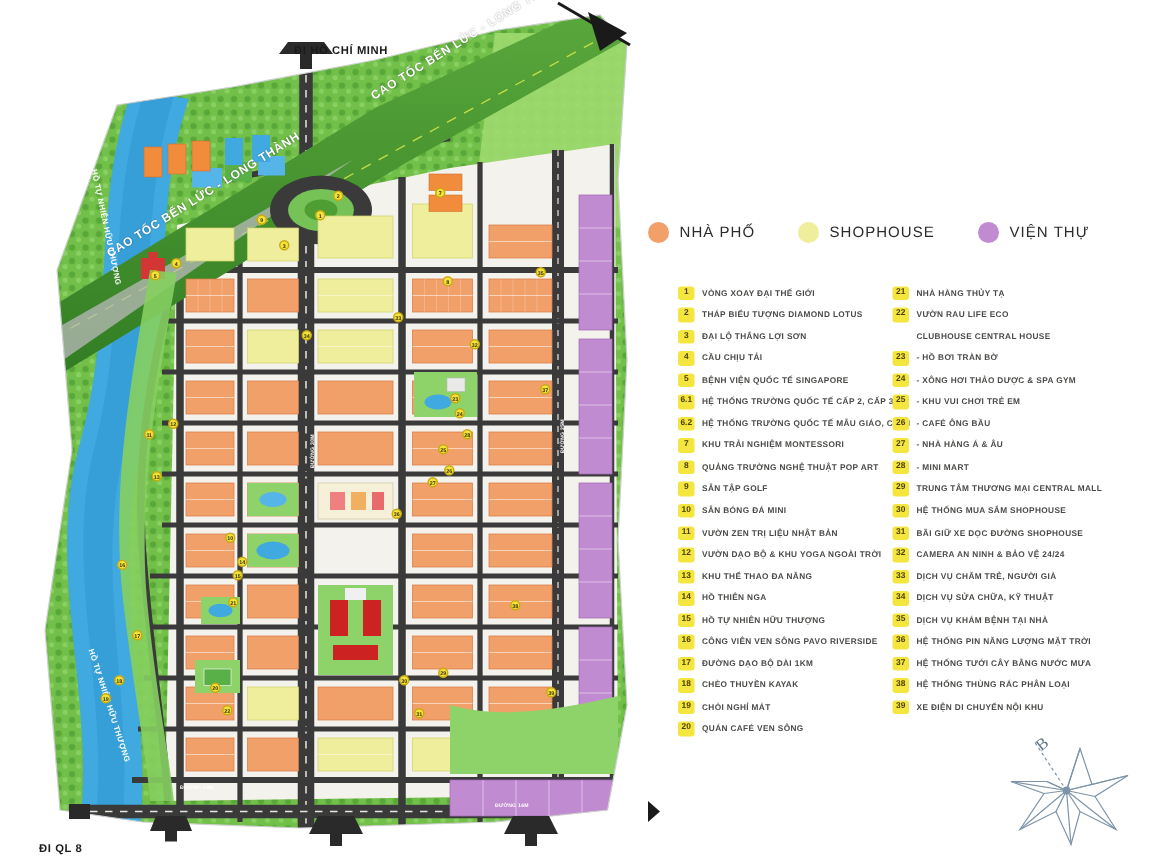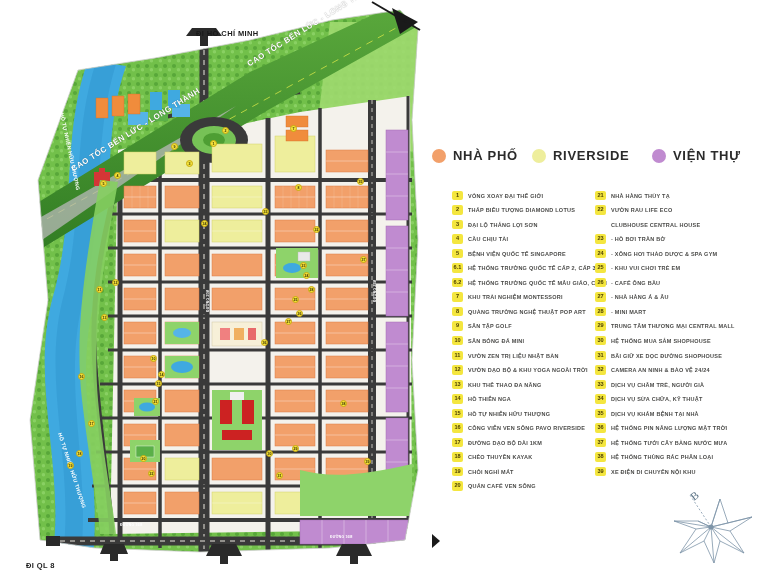--- a/index.html
+++ b/index.html
@@ -44,21 +44,21 @@
   }
 
   
   .legend-panel { position: absolute; left: 430px; top: 0; width: 338px; height: 576px; }
 
   .cat-row { position: absolute; top: 148px; left: 0; width: 338px; height: 26px; }
   .cat {
     position: absolute; display: flex; align-items: center; gap: 7px;
   }
   .cat-dot { width: 14px; height: 14px; border-radius: 50%; display: block; }
-  .cat-label { font-size: 13px; font-weight: bold; letter-spacing: .7px; color: #2b2b2b; }
+  .cat-label { font-size: 10px; font-weight: normal; letter-spacing: .7px; color: #2b2b2b; }
 
   .legend-cols { position: absolute; top: 190px; left: 0; width: 338px; }
   .lcol { position: absolute; top: 0; }
   .lcol.left { left: 22px; width: 150px; }
   .lcol.right { left: 165px; width: 172px; }
 
   .litem { display: flex; align-items: flex-start; height: 14.55px; }
   .lnum {
     flex: 0 0 auto; min-width: 11px; height: 9.5px; margin-top: .5px;
     background: #f4e63f; border-radius: 2px;
@@ -446,21 +446,21 @@
 
   <div class="legend-panel">
 
     <div class="cat-row">
       <div class="cat" style="left:2px">
         <span class="cat-dot" style="background:#f2a06a"></span>
         <span class="cat-label">NHÀ PHỐ</span>
       </div>
       <div class="cat" style="left:102px">
         <span class="cat-dot" style="background:#eeee9c"></span>
-        <span class="cat-label">RIVERSIDE</span>
+        <span class="cat-label">SHOPHOUSE</span>
       </div>
       <div class="cat" style="left:222px">
         <span class="cat-dot" style="background:#c08bd0"></span>
         <span class="cat-label">VIỆN THỰ</span>
       </div>
     </div>
 
     <div class="legend-cols">
       <div class="lcol left" id="legend-left">
           <div class="litem">

